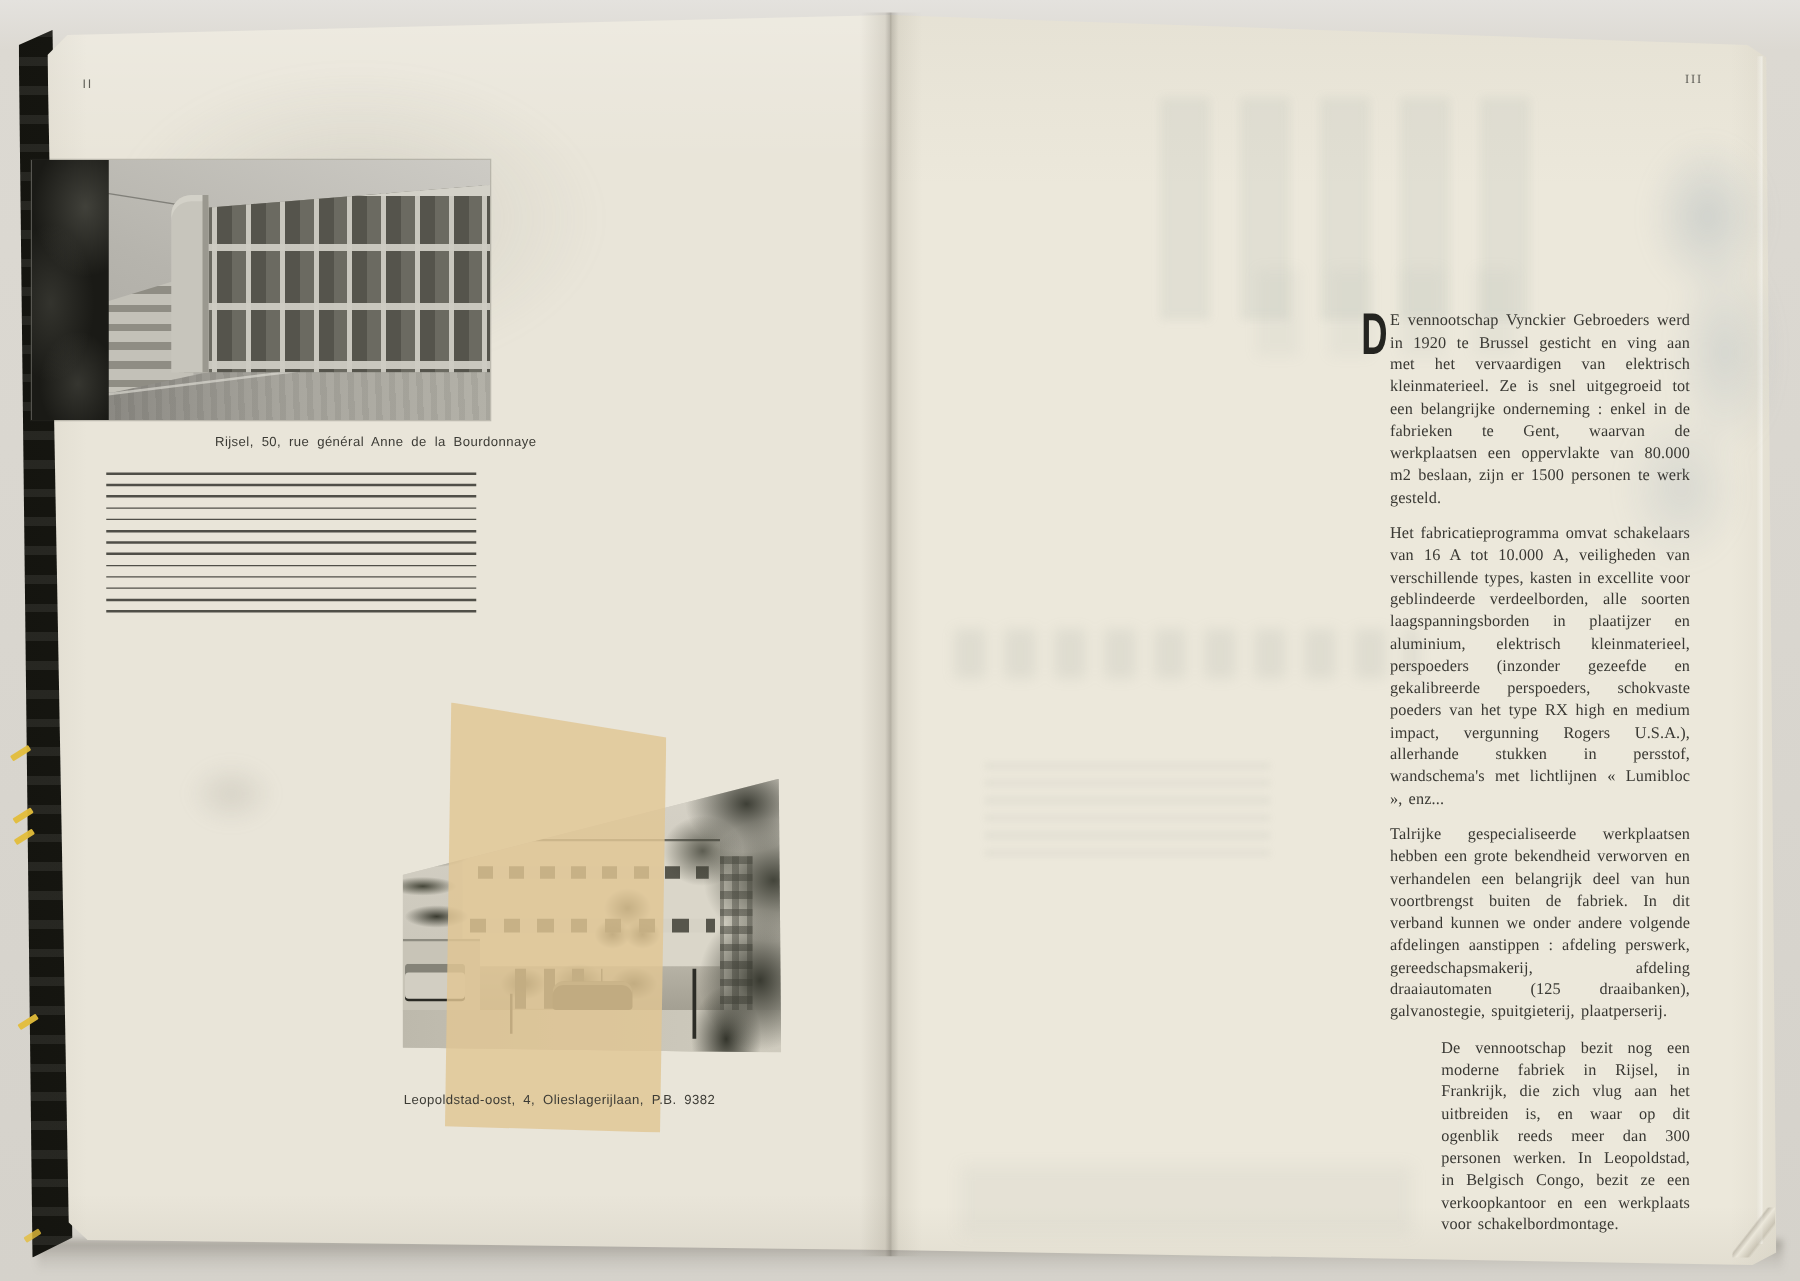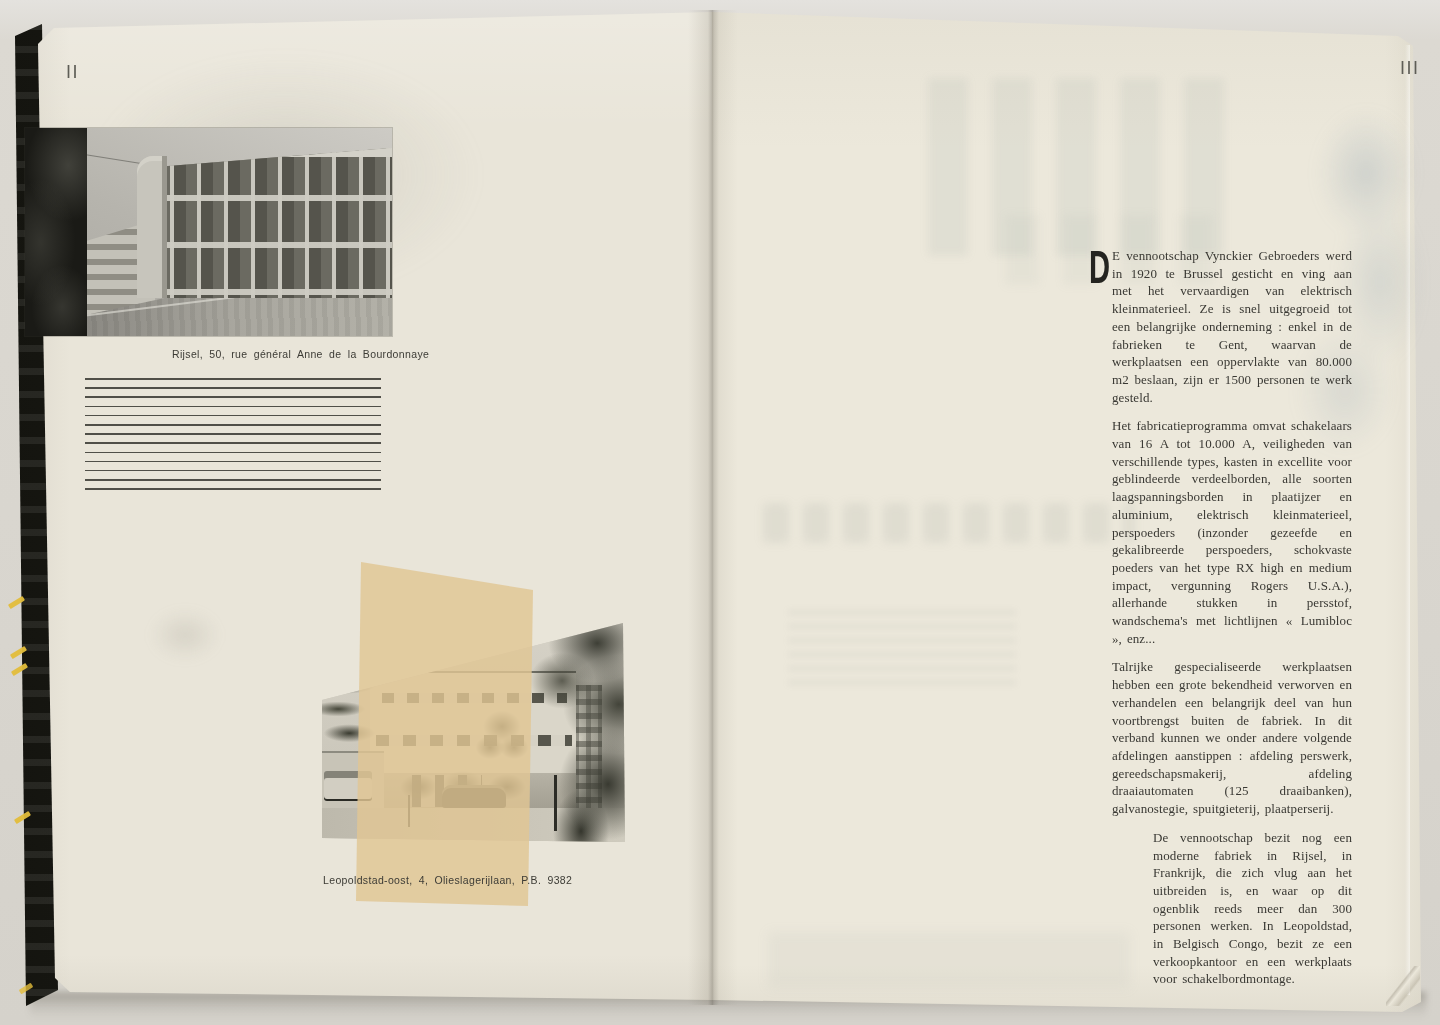--- a/index.html
+++ b/index.html
@@ -66,23 +66,23 @@
       radial-gradient(60px 120px at 70% 50%,rgba(138,156,170,.24),transparent 70%),
       radial-gradient(70px 90px at 45% 82%,rgba(138,156,170,.20),transparent 70%);}
   .ghost-headline{left:763px;top:503px;width:372px;height:40px;opacity:.6;filter:blur(5px);
     background:repeating-linear-gradient(90deg,rgba(150,156,148,.25) 0 26px,rgba(0,0,0,0) 26px 40px);}
   .ghost-paragraph{left:788px;top:610px;width:228px;height:80px;opacity:.6;filter:blur(3px);
     background:repeating-linear-gradient(180deg,rgba(148,153,148,.20) 0 5px,rgba(0,0,0,0) 5px 14px);}
   .ghost-bottom{left:768px;top:932px;width:362px;height:56px;opacity:.5;filter:blur(6px);
     background:rgba(158,166,160,.20);}
 
   
-  .pagenum{color:#5e5d56;font-size:18px;letter-spacing:1.5px;}
+  .pagenum{color:#5e5d56;font-size:10px;letter-spacing:1.5px;}
   .pagenum.left{left:66px;top:62px;}
-  .pagenum.right{left:1400px;top:58px;}
+  .pagenum.right{left:1348px;top:58px;font-family:Liberation Serif, serif;}
   .caption{color:#3c3b35;font-size:10.5px;letter-spacing:.35px;word-spacing:3px;white-space:nowrap;}
   .caption.c1{left:172px;top:348px;}
   .caption.c2{left:323px;top:874px;}
 
   
   .rule-block{left:85px;top:378px;width:296px;}
   .rule-line{height:1.6px;background:#504f48;margin-bottom:7.6px;}
   .rule-line:last-child{margin-bottom:0;}
 
   

